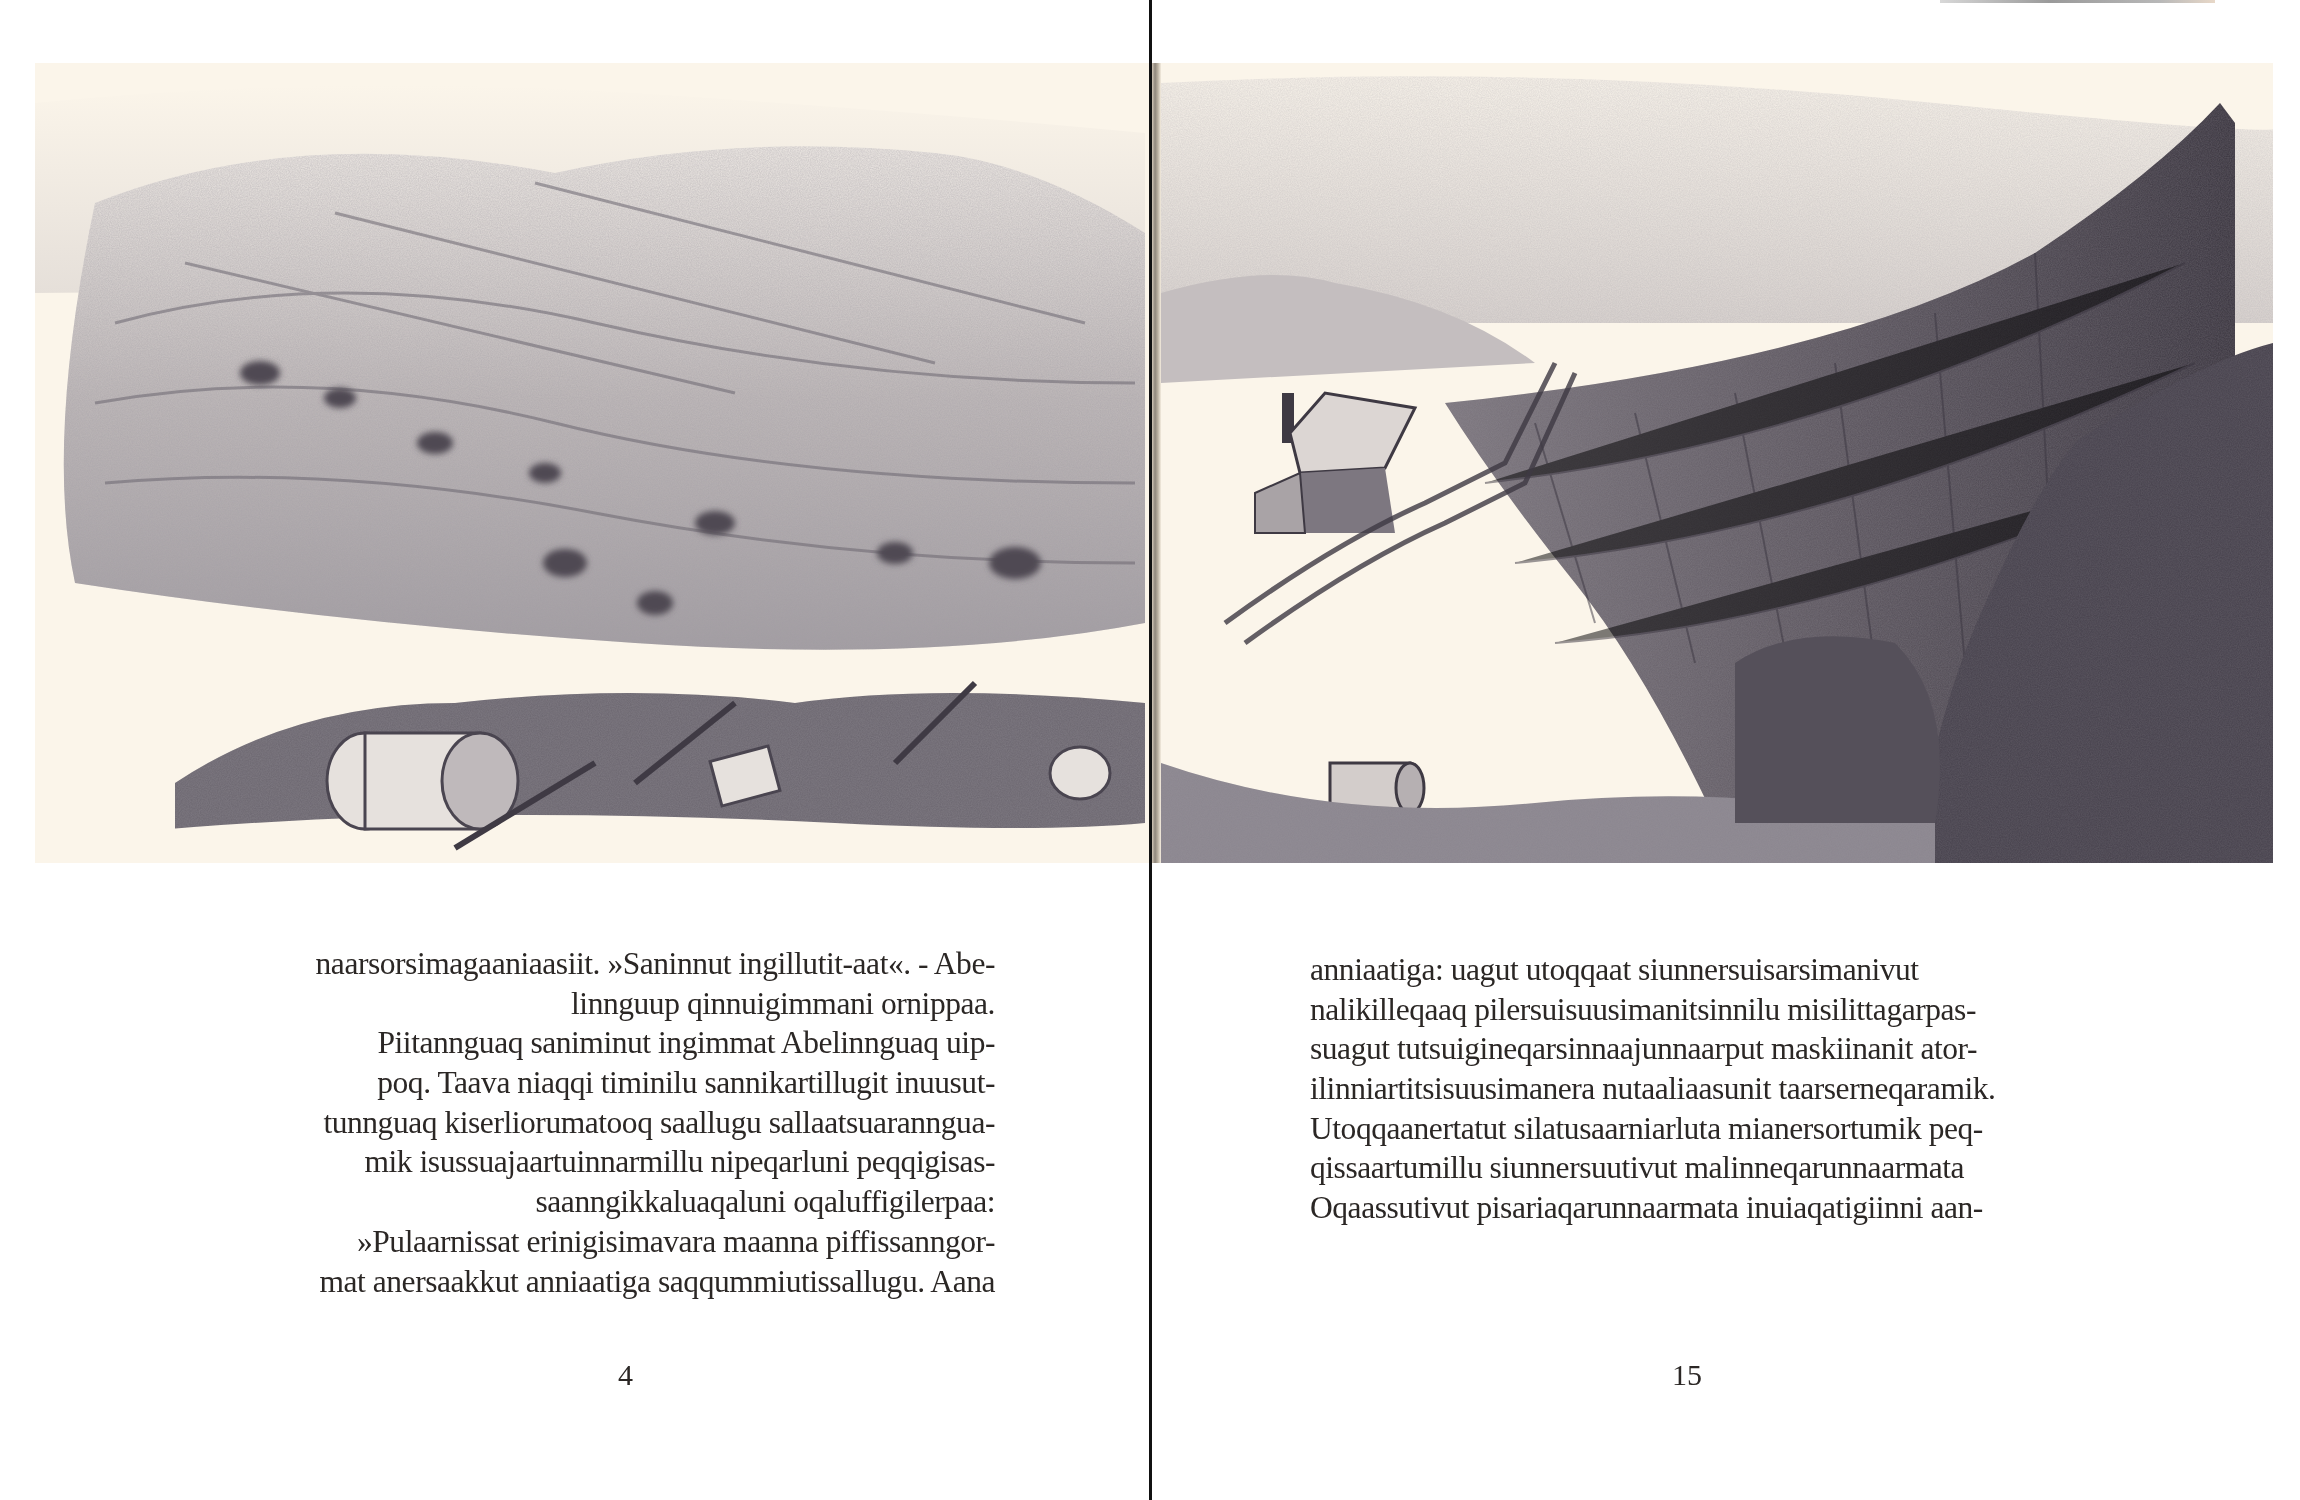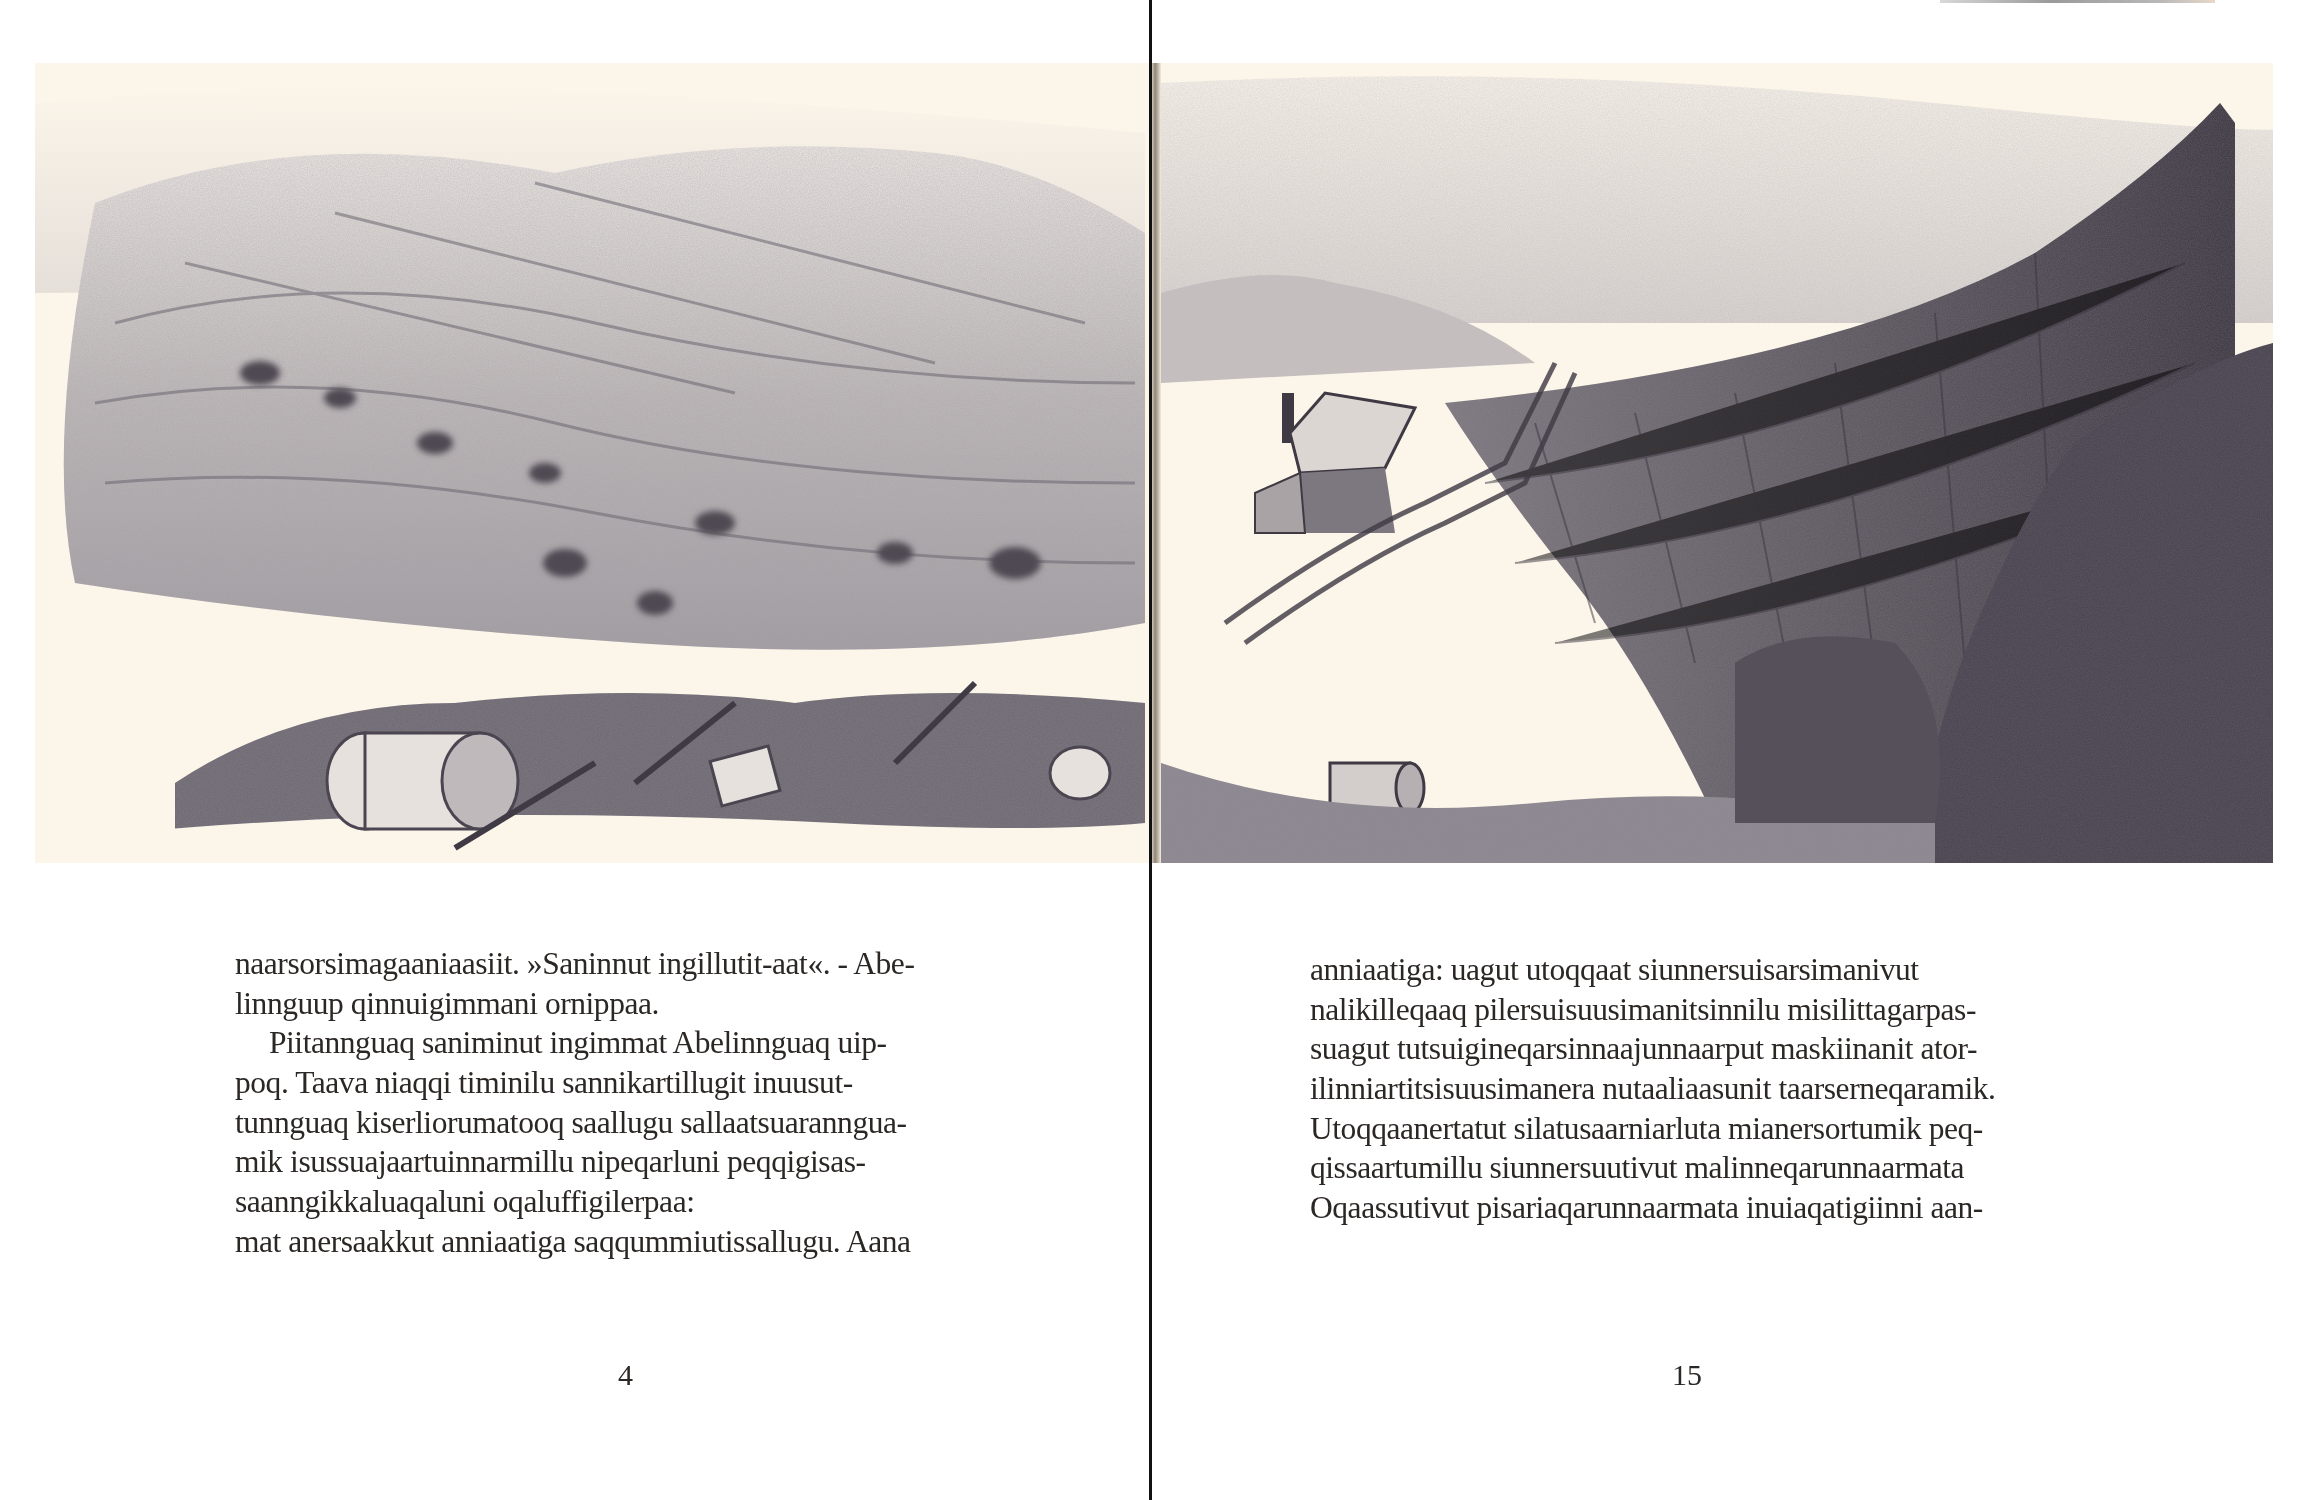--- a/index.html
+++ b/index.html
@@ -33,21 +33,21 @@
   .page-right { left:1152px; width:1148px; }
   .text-block {
     position:absolute;
     font-family:"Liberation Serif", "DejaVu Serif", serif;
     font-size:31.5px;
     line-height:39.7px;
     color:#2b2725;
     letter-spacing:-0.45px;
     white-space:nowrap;
   }
-  .page-left .text-block { left:235px; top:944px; width:760px; }
+  .page-left .text-block { left:235px; top:944px; width:760px;text-align:right; }
   .page-right .text-block { left:1310px; top:950px; width:780px; }
   .text-line { display:block; height:39.7px; }
   .text-line.indent { padding-left:34px; }
   .page-number {
     position:absolute;
     font-family:"Liberation Serif", "DejaVu Serif", serif;
     font-size:30px;
     color:#2b2725;
     top:1358px;
   }
@@ -180,20 +180,21 @@
 
 <div class="page page-left">
   <div class="text-block">
     <span class="text-line">naarsorsimagaaniaasiit. »Saninnut ingillutit-aat«. - Abe-</span>
     <span class="text-line">linnguup qinnuigimmani ornippaa.</span>
     <span class="text-line indent">Piitannguaq saniminut ingimmat Abelinnguaq uip-</span>
     <span class="text-line">poq. Taava niaqqi timinilu sannikartillugit inuusut-</span>
     <span class="text-line">tunnguaq kiserliorumatooq saallugu sallaatsuarannguа-</span>
     <span class="text-line">mik isussuajaartuinnarmillu nipeqarluni peqqigisas-</span>
     <span class="text-line">saanngikkaluaqaluni oqaluffigilerpaa:</span>
+    <span class="text-line indent">»Pulaarnissat erinigisimavara maanna piffissanngor-</span>
     <span class="text-line">mat anersaakkut anniaatiga saqqummiutissallugu. Aana</span>
   </div>
   <div class="page-number">4</div>
 </div>
 
 <div class="page page-right" style="left:0;width:2300px;padding-left:36px;">
   <div class="text-block" style="left:1310px;top:950px;">
     <span class="text-line">anniaatiga: uagut utoqqaat siunnersuisarsimanivut</span>
     <span class="text-line">nalikilleqaaq pilersuisuusimanitsinnilu misilittagarpas-</span>
     <span class="text-line">suagut tutsuigineqarsinnaajunnaarput maskiinanit ator-</span>

